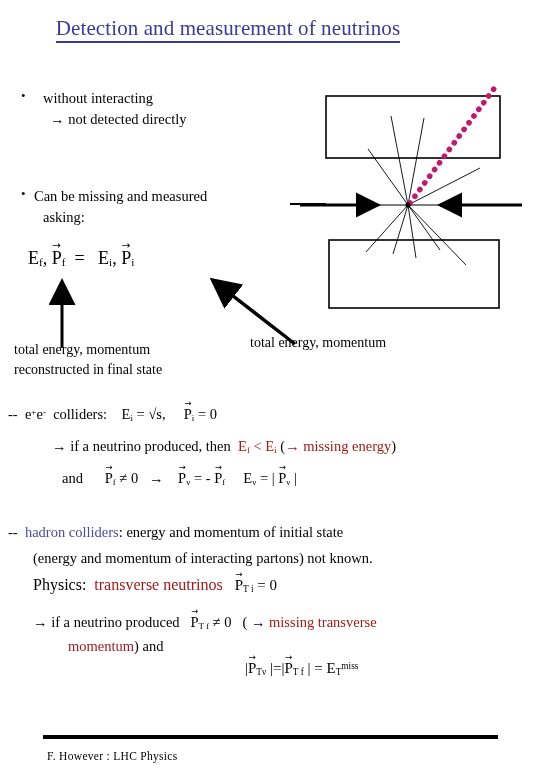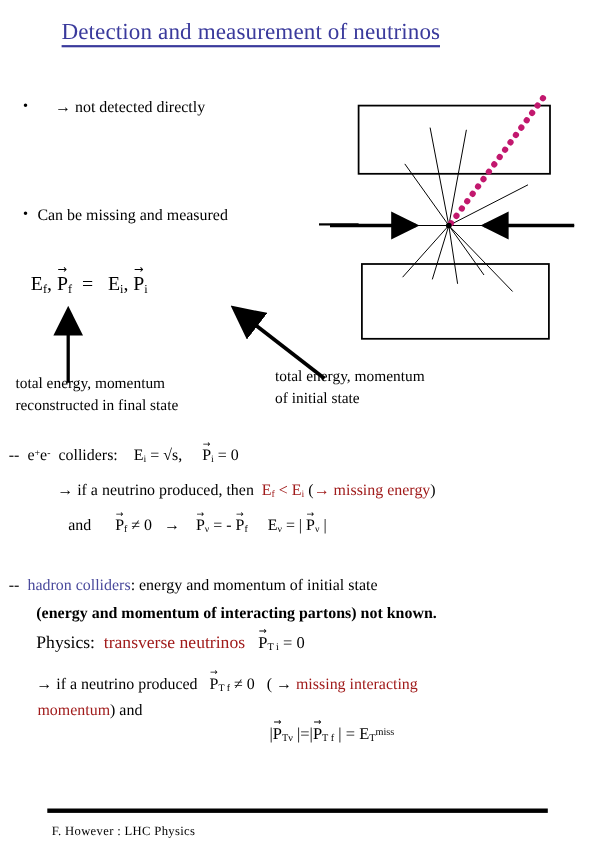--- a/index.html
+++ b/index.html
@@ -71,25 +71,25 @@
 
   
   #cap-left  { left: 14px;  top: 340px; font-size: 14px; line-height: 1.45; }
   #cap-right { left: 250px; top: 333px; font-size: 14px; line-height: 1.45; }
 
   #l-ee     { left: 8px;  top: 406px; font-size: 14.5px; white-space: nowrap; }
   #l-ee2    { left: 52px; top: 438px; font-size: 14.5px; white-space: nowrap; }
   #l-ee3    { left: 62px; top: 470px; font-size: 14.5px; white-space: nowrap; }
 
   #l-had    { left: 8px;  top: 524px; font-size: 14.5px; white-space: nowrap; }
-  #l-had2   { left: 33px; top: 550px; font-size: 14.5px; white-space: nowrap; font-weight: bold; }
+  #l-had2   { left: 33px; top: 550px; font-size: 14.5px; white-space: nowrap; }
   #l-how    { left: 33px; top: 576px; font-size: 16px;   white-space: nowrap; }
   #l-how .hl{ font-size: 15px; }
   #l-nu     { left: 33px; top: 614px; font-size: 14.5px; white-space: nowrap; }
-  #l-nu2    { left: 34px; top: 638px; font-size: 14.5px; white-space: nowrap; }
+  #l-nu2    { left: 68px; top: 638px; font-size: 14.5px; white-space: nowrap; }
   #l-final  { left: 245px;top: 660px; font-size: 15px;   white-space: nowrap; }
 
   .red  { color: #a01b1b; }
   .blue { color: #4a4a9c; }
 
   
   #foot-rule {
     left: 43px; top: 735px;
     width: 455px; height: 4px;
     background: #000000;
@@ -105,28 +105,30 @@
   #diagram svg { display: block; }
 </style>
 </head>
 <body>
 
 <div class="abs" id="title"><span class="u">Detection and measurement of neutrinos</span></div>
 
 <div class="abs bullet-block" id="b1">
   <div class="bullet-body">
     <span class="bullet-dot">•</span>
+    <div class="ind">without interacting</div>
     <div class="ind2"><span>→</span> not detected directly</div>
   </div>
 </div>
 
 <div class="abs bullet-block" id="b2">
   <div class="bullet-body">
     <span class="bullet-dot">•</span>
     <div>Can be missing and  measured</div>
+    <div class="ind">asking:</div>
   </div>
 </div>
 
 <div class="abs" id="eq-main">
   <span>E</span><sub class="s">f</sub><span>,</span>
   <span class="vec"><span class="varr">→</span><span>P</span></span><sub class="s">f</sub>
   &nbsp;<span>=</span>&nbsp;&nbsp;
   <span>E</span><sub class="s">i</sub><span>,</span>
   <span class="vec"><span class="varr">→</span><span>P</span></span><sub class="s">i</sub>
 </div>
@@ -140,21 +142,20 @@
   <line x1="62" y1="108" x2="62" y2="44" stroke="#000" stroke-width="3" marker-end="url(#ah)"></line>
   <line x1="295" y1="104" x2="215" y2="42" stroke="#000" stroke-width="3.4" marker-end="url(#ah)"></line>
 </svg>
 
 <div class="abs" id="cap-left">
   <div>total energy, momentum</div>
   <div>reconstructed in final state</div>
 </div>
 <div class="abs" id="cap-right">
   <div>total energy, momentum</div>
-  <div>of initial state</div>
 </div>
 
 <div class="abs" id="l-ee">
   <span>--</span>&nbsp;
   <span>e</span><sup class="s">+</sup><span>e</span><sup class="s">-</sup>
   &nbsp;<span>colliders:</span>&nbsp;&nbsp;&nbsp;
   <span>E</span><sub class="s">i</sub>
   <span>=</span>
   <span>√s,</span>
   &nbsp;&nbsp;&nbsp;
@@ -201,21 +202,21 @@
   <span>= 0</span></span>
 </div>
 
 <div class="abs" id="l-nu">
   <span>→</span>
   <span>if a neutrino produced</span>
   &nbsp;&nbsp;<span class="vec"><span class="varr">→</span><span>P</span></span><sub class="s">T f</sub>
   <span>≠ 0</span>
   &nbsp;&nbsp;<span>(</span>
   <span>→</span>
-  <span class="red">missing interacting</span>
+  <span class="red">missing transverse</span>
 </div>
 <div class="abs" id="l-nu2">
   <span class="red">momentum</span><span>)  and</span>
 </div>
 
 <div class="abs" id="l-final">
   <span>|</span><span class="vec"><span class="varr">→</span><span>P</span></span><sub class="s">Tν</sub>
   <span>|=|</span><span class="vec"><span class="varr">→</span><span>P</span></span><sub class="s">T f</sub>
   <span>|</span>
   <span>=</span>

